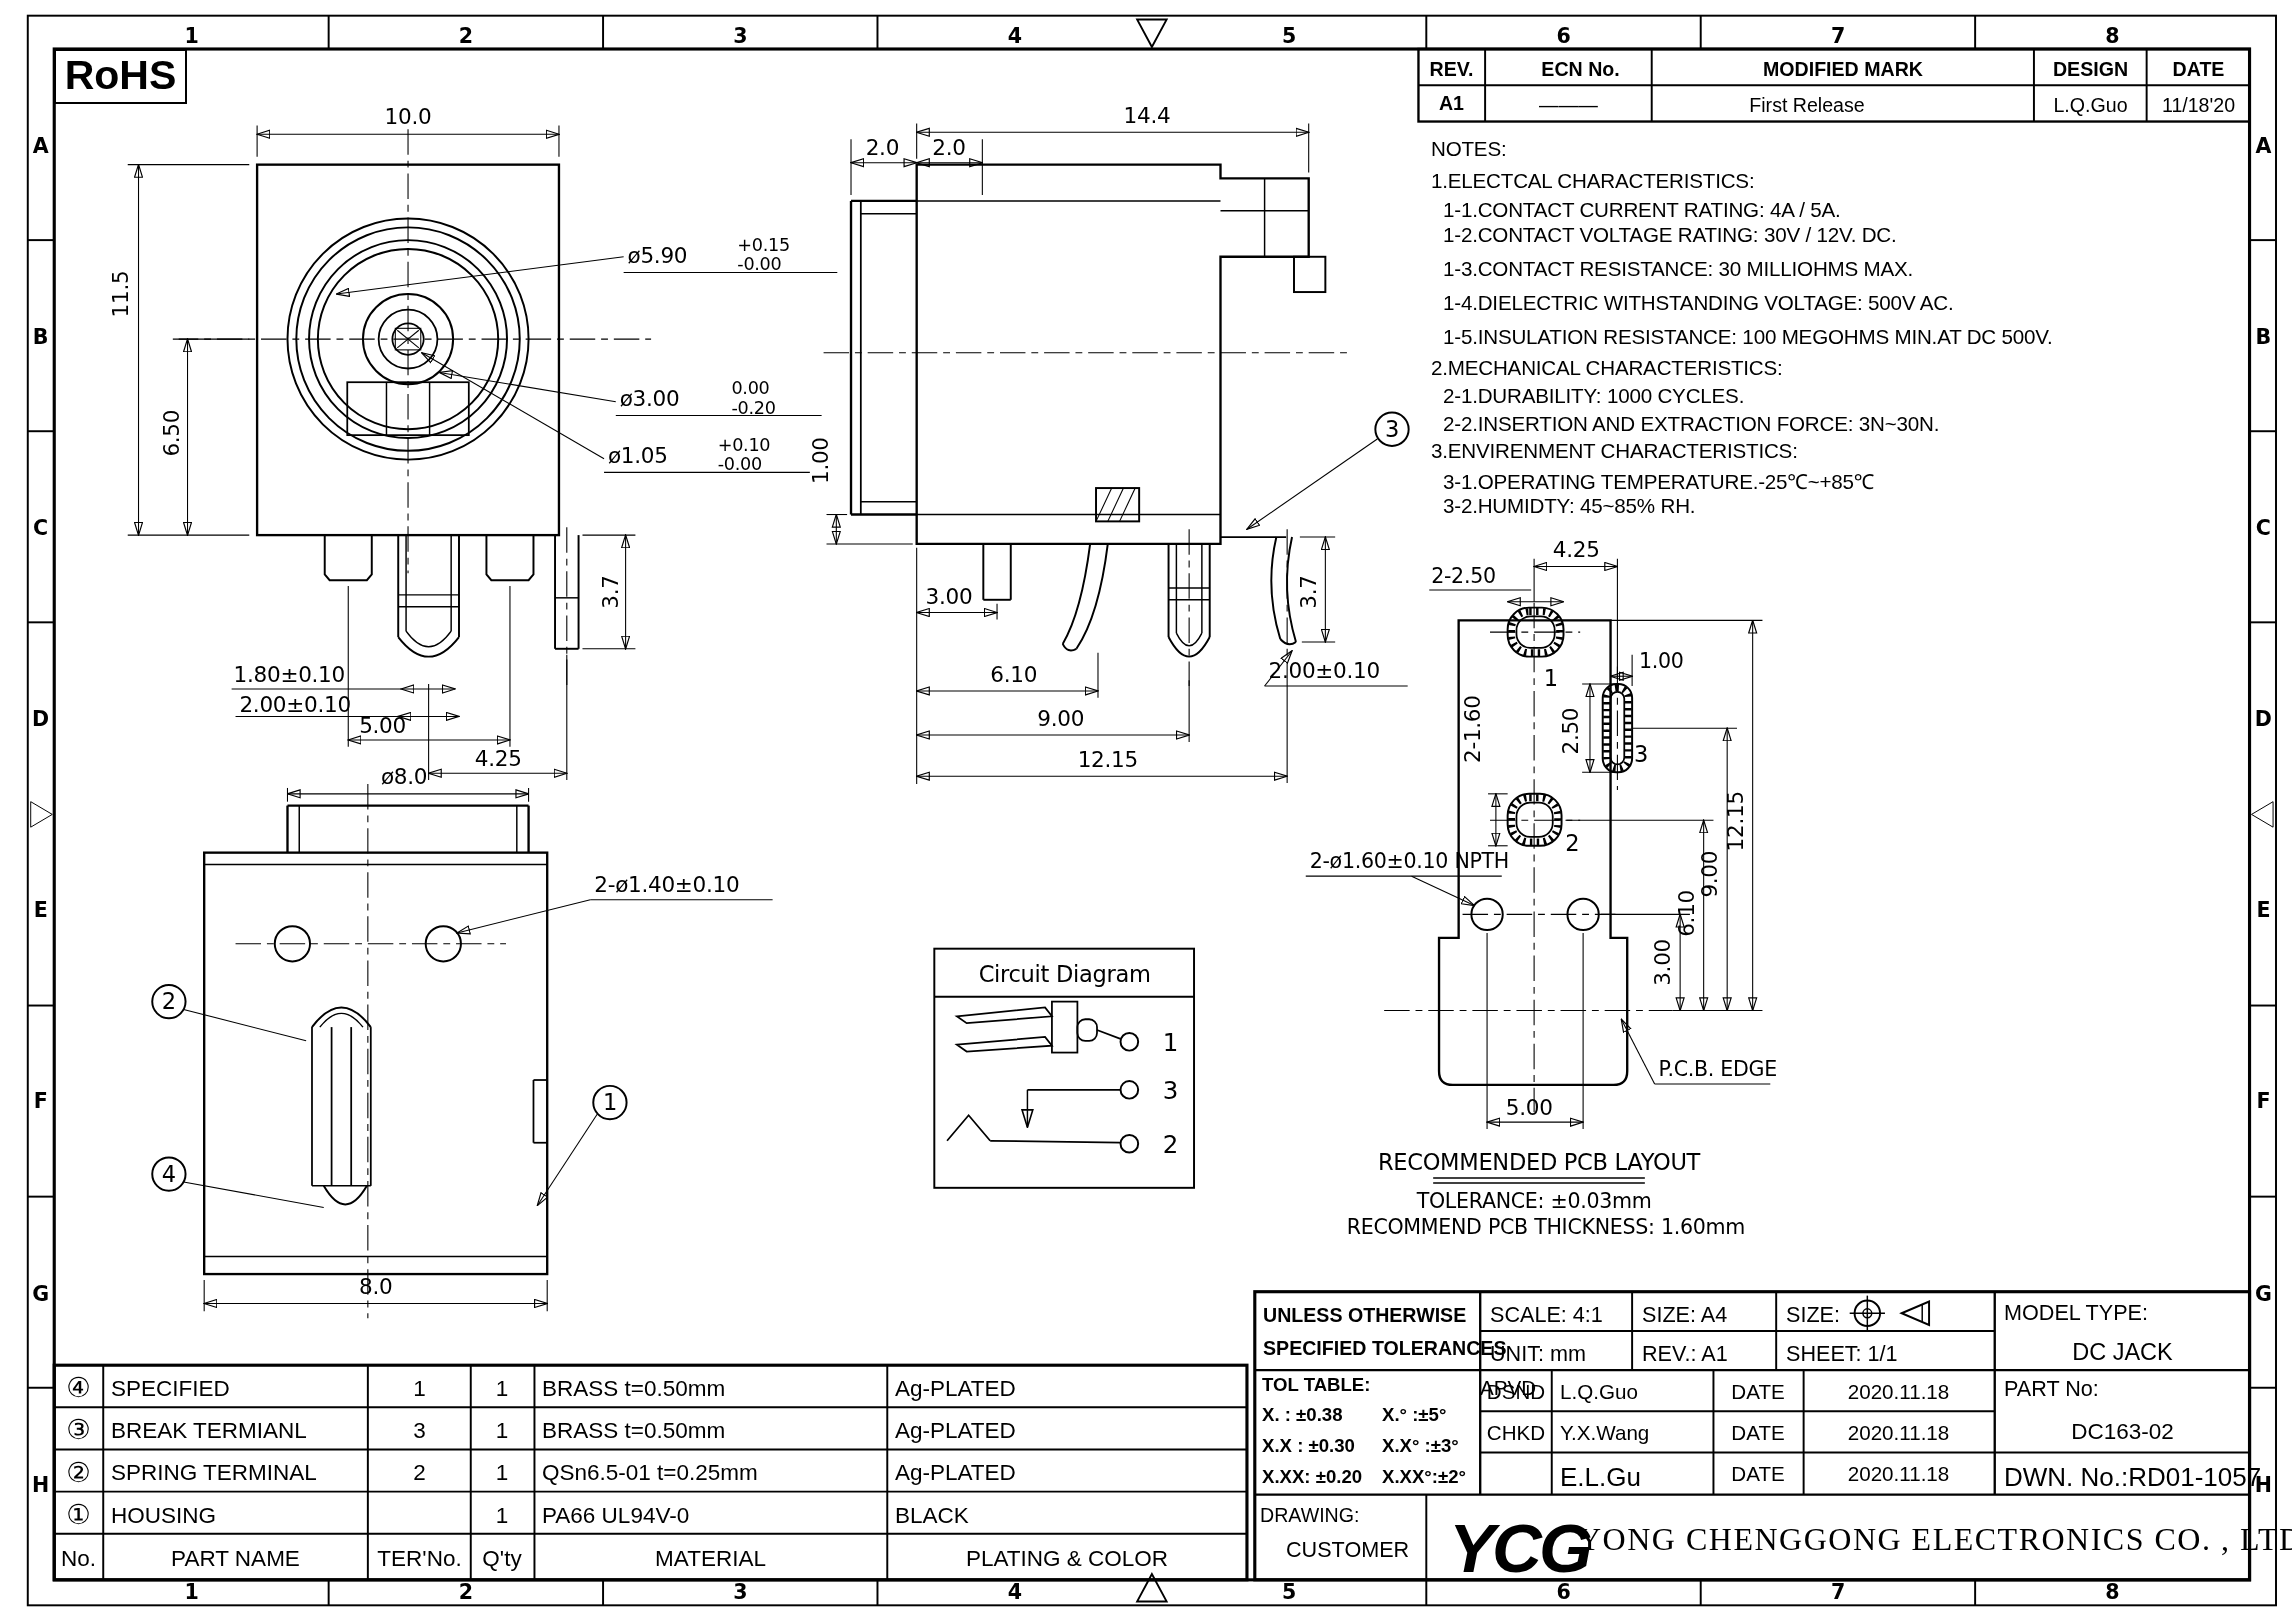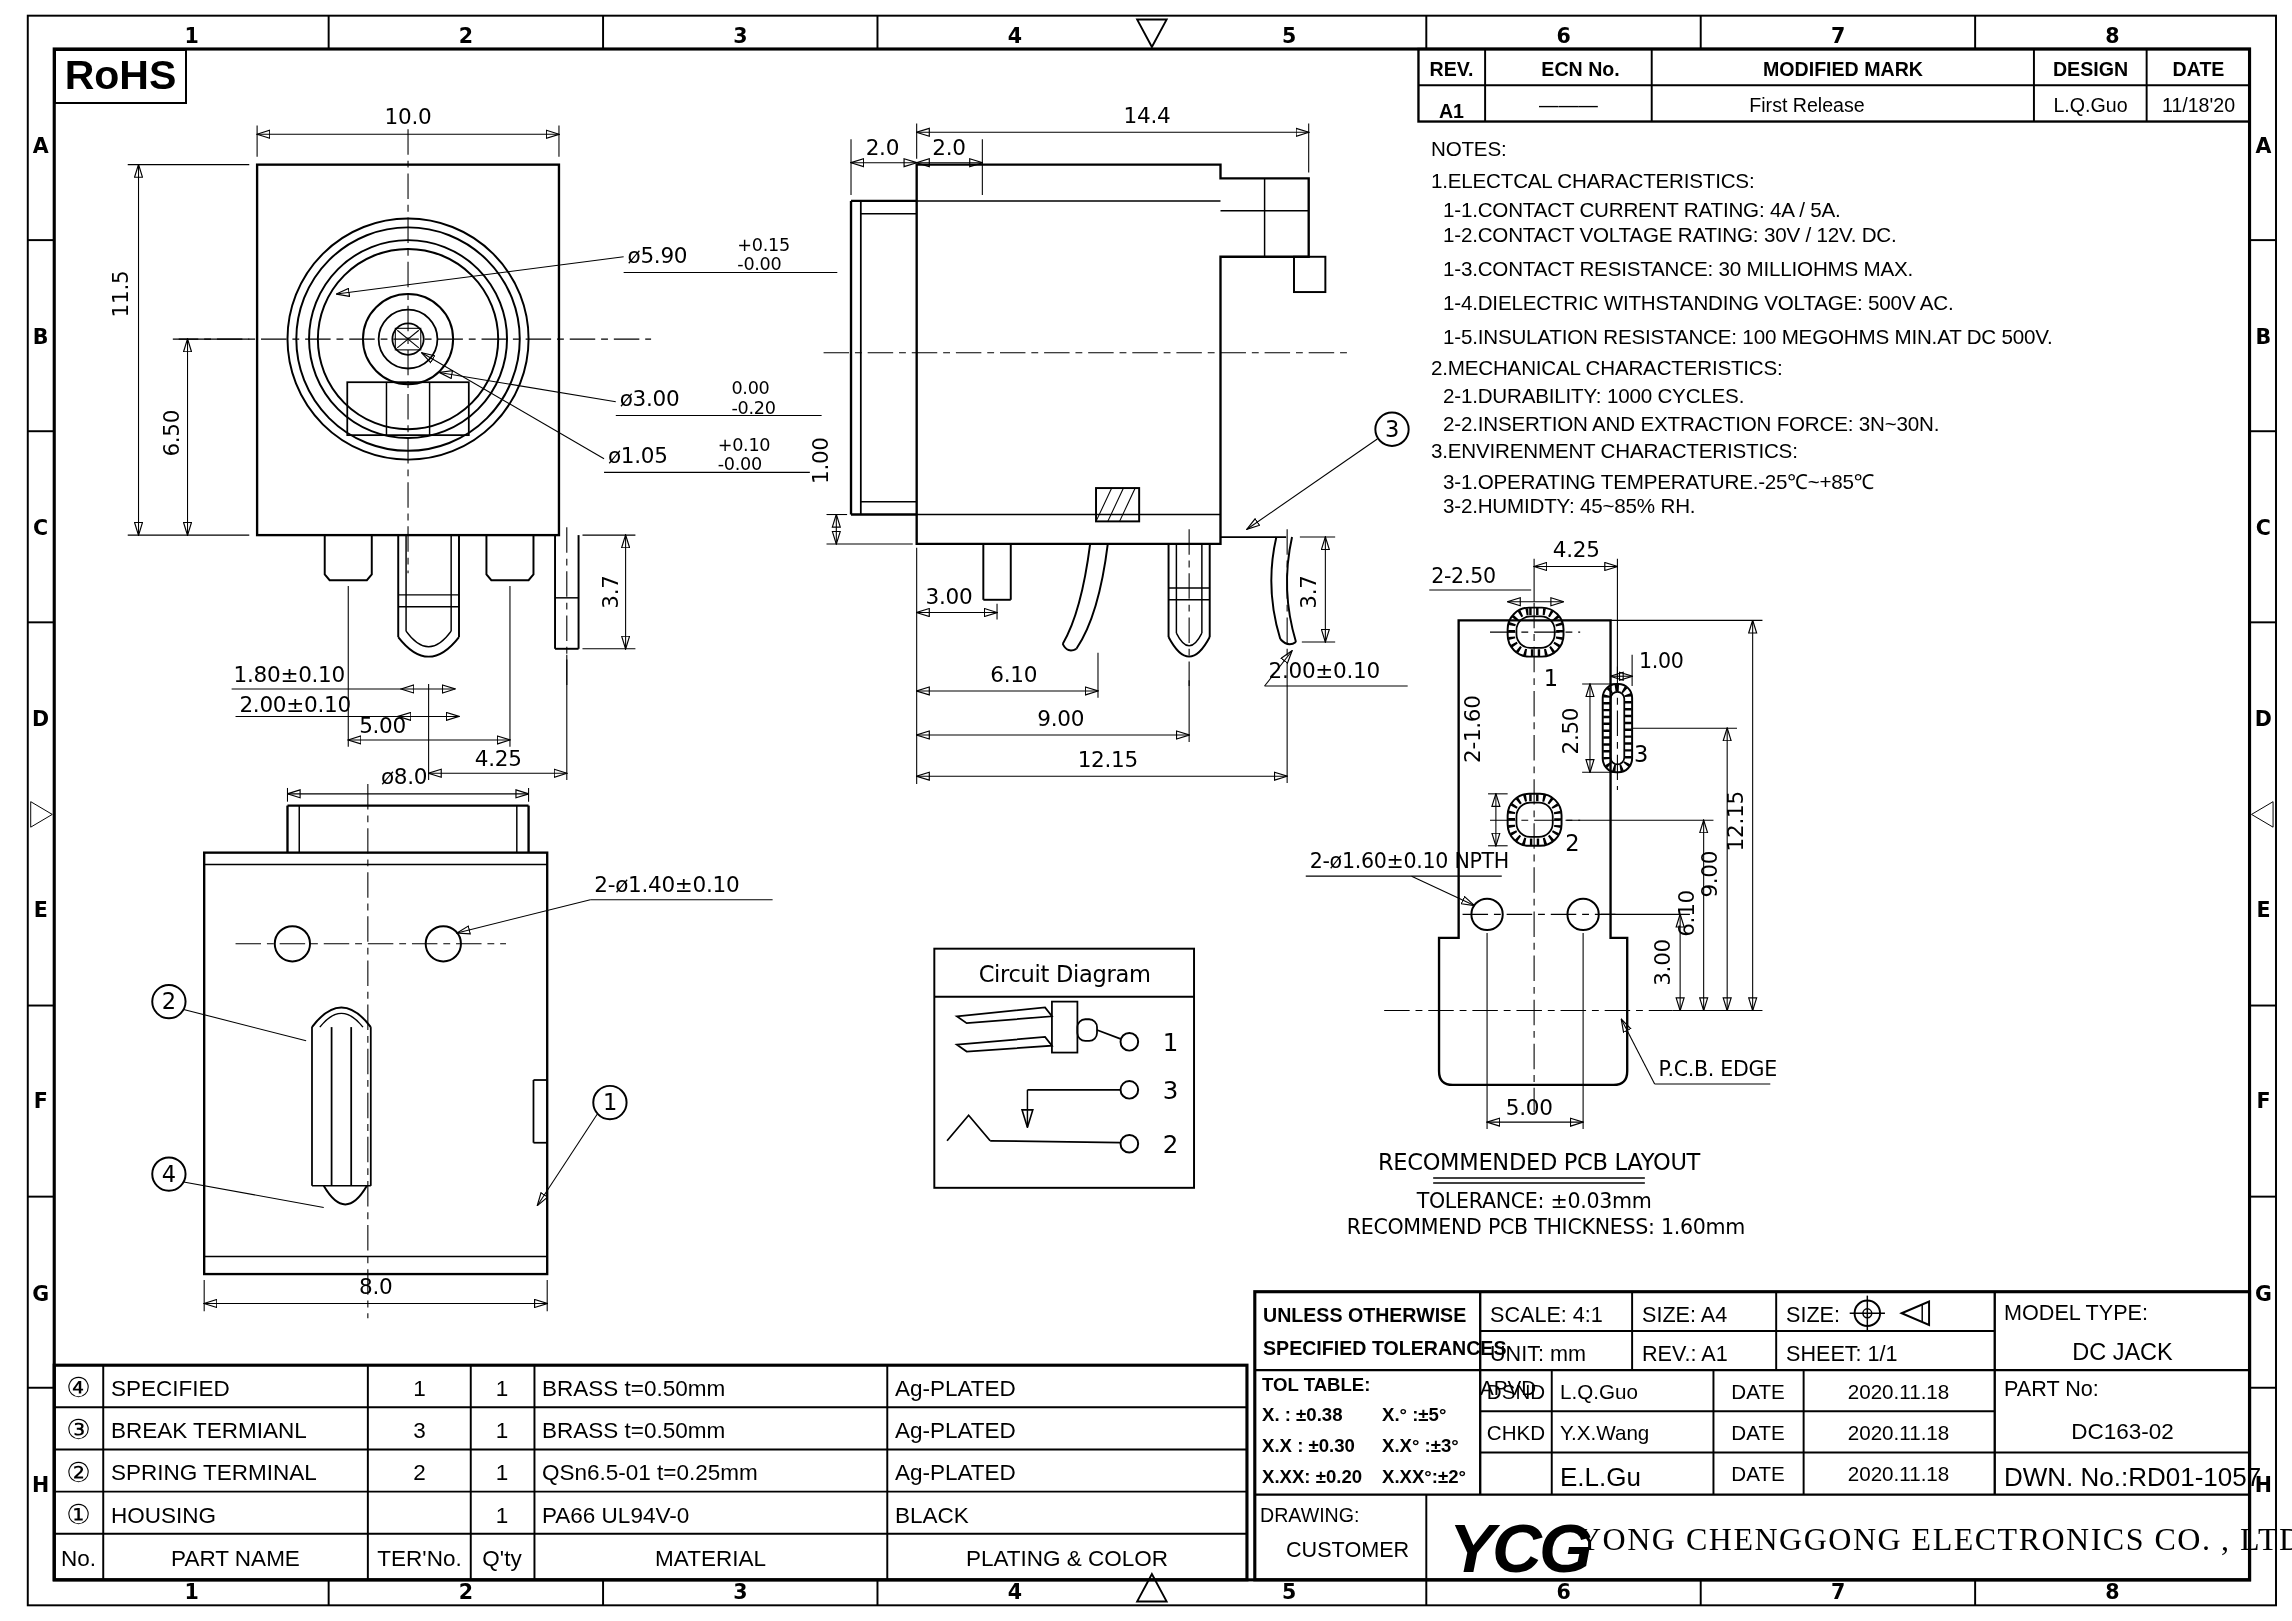--- a/index.html
+++ b/index.html
@@ -470,21 +470,21 @@
 <div class="nt" style="left:1443px;top:412px">2-2.INSERTION AND EXTRACTION FORCE: 3N~30N.</div>
 <div class="nt" style="left:1431px;top:439px">3.ENVIRENMENT CHARACTERISTICS:</div>
 <div class="nt" style="left:1443px;top:467px">3-1.OPERATING TEMPERATURE.-25℃~+85℃</div>
 <div class="nt" style="left:1443px;top:494px">3-2.HUMIDTY: 45~85% RH.</div>
 
 <div class="tb ctr" style="left:1418px;top:58px;width:67px;font-weight:bold">REV.</div>
 <div class="tb ctr" style="left:1485px;top:58px;width:191px;font-weight:bold">ECN No.</div>
 <div class="tb ctr" style="left:1652px;top:58px;width:382px;font-weight:bold">MODIFIED MARK</div>
 <div class="tb ctr" style="left:2034px;top:58px;width:113px;font-weight:bold">DESIGN</div>
 <div class="tb ctr" style="left:2147px;top:58px;width:103px;font-weight:bold">DATE</div>
-<div class="tb ctr" style="left:1418px;top:100px;width:67px;font-weight:bold">A1</div>
+<div class="tb ctr" style="left:1418px;top:92px;width:67px;font-weight:bold">A1</div>
 <div class="tb ctr" style="left:1485px;top:94px;width:167px">———</div>
 <div class="tb ctr" style="left:1652px;top:94px;width:310px">First Release</div>
 <div class="tb ctr" style="left:2034px;top:94px;width:113px">L.Q.Guo</div>
 <div class="tb ctr" style="left:2147px;top:94px;width:103px">11/18'20</div>
 
 <div class="abs ctr" style="left:54px;top:1372px;width:49px;font-size:27.4px">④</div>
 <div class="abs" style="left:111px;top:1376px;font-size:22.5px">SPECIFIED</div>
 <div class="abs ctr" style="left:368px;top:1376px;width:103px;font-size:22.5px">1</div>
 <div class="abs ctr" style="left:470px;top:1376px;width:64px;font-size:22.5px">1</div>
 <div class="abs" style="left:542px;top:1376px;font-size:22.5px">BRASS  t=0.50mm</div>

